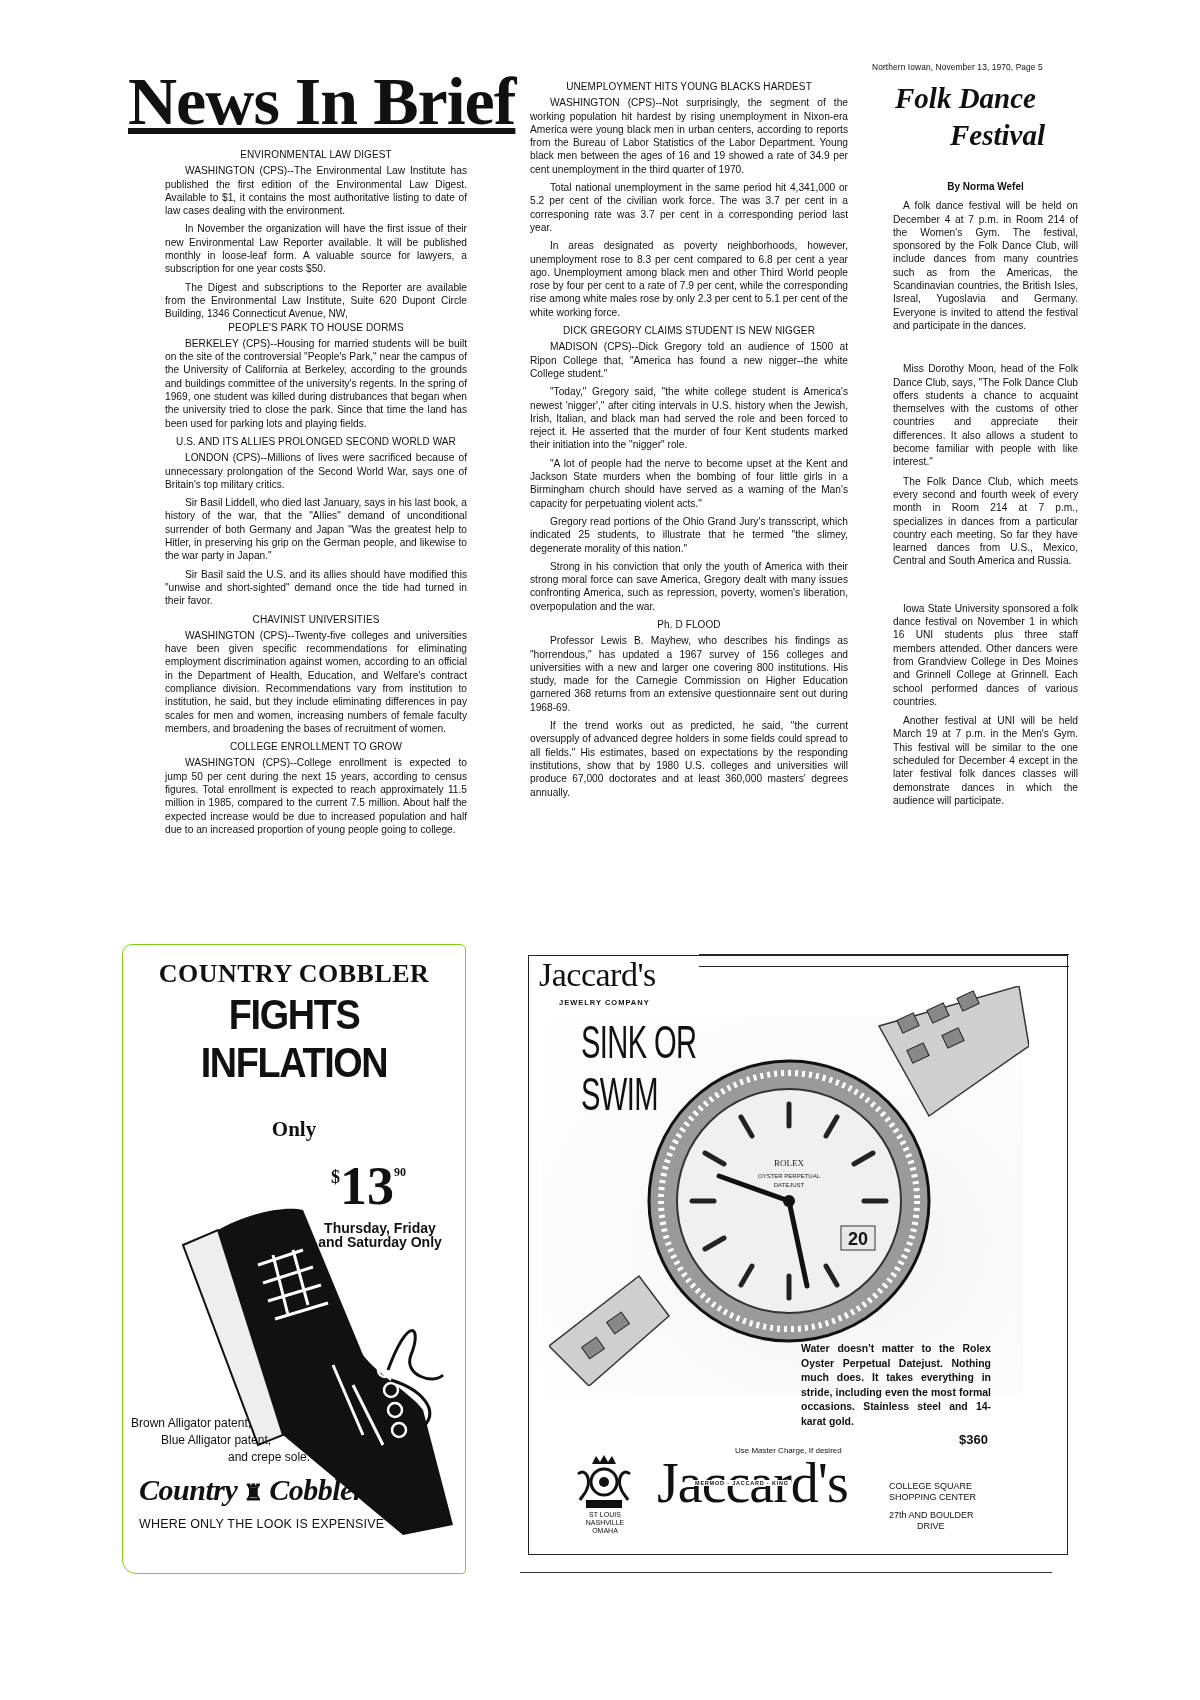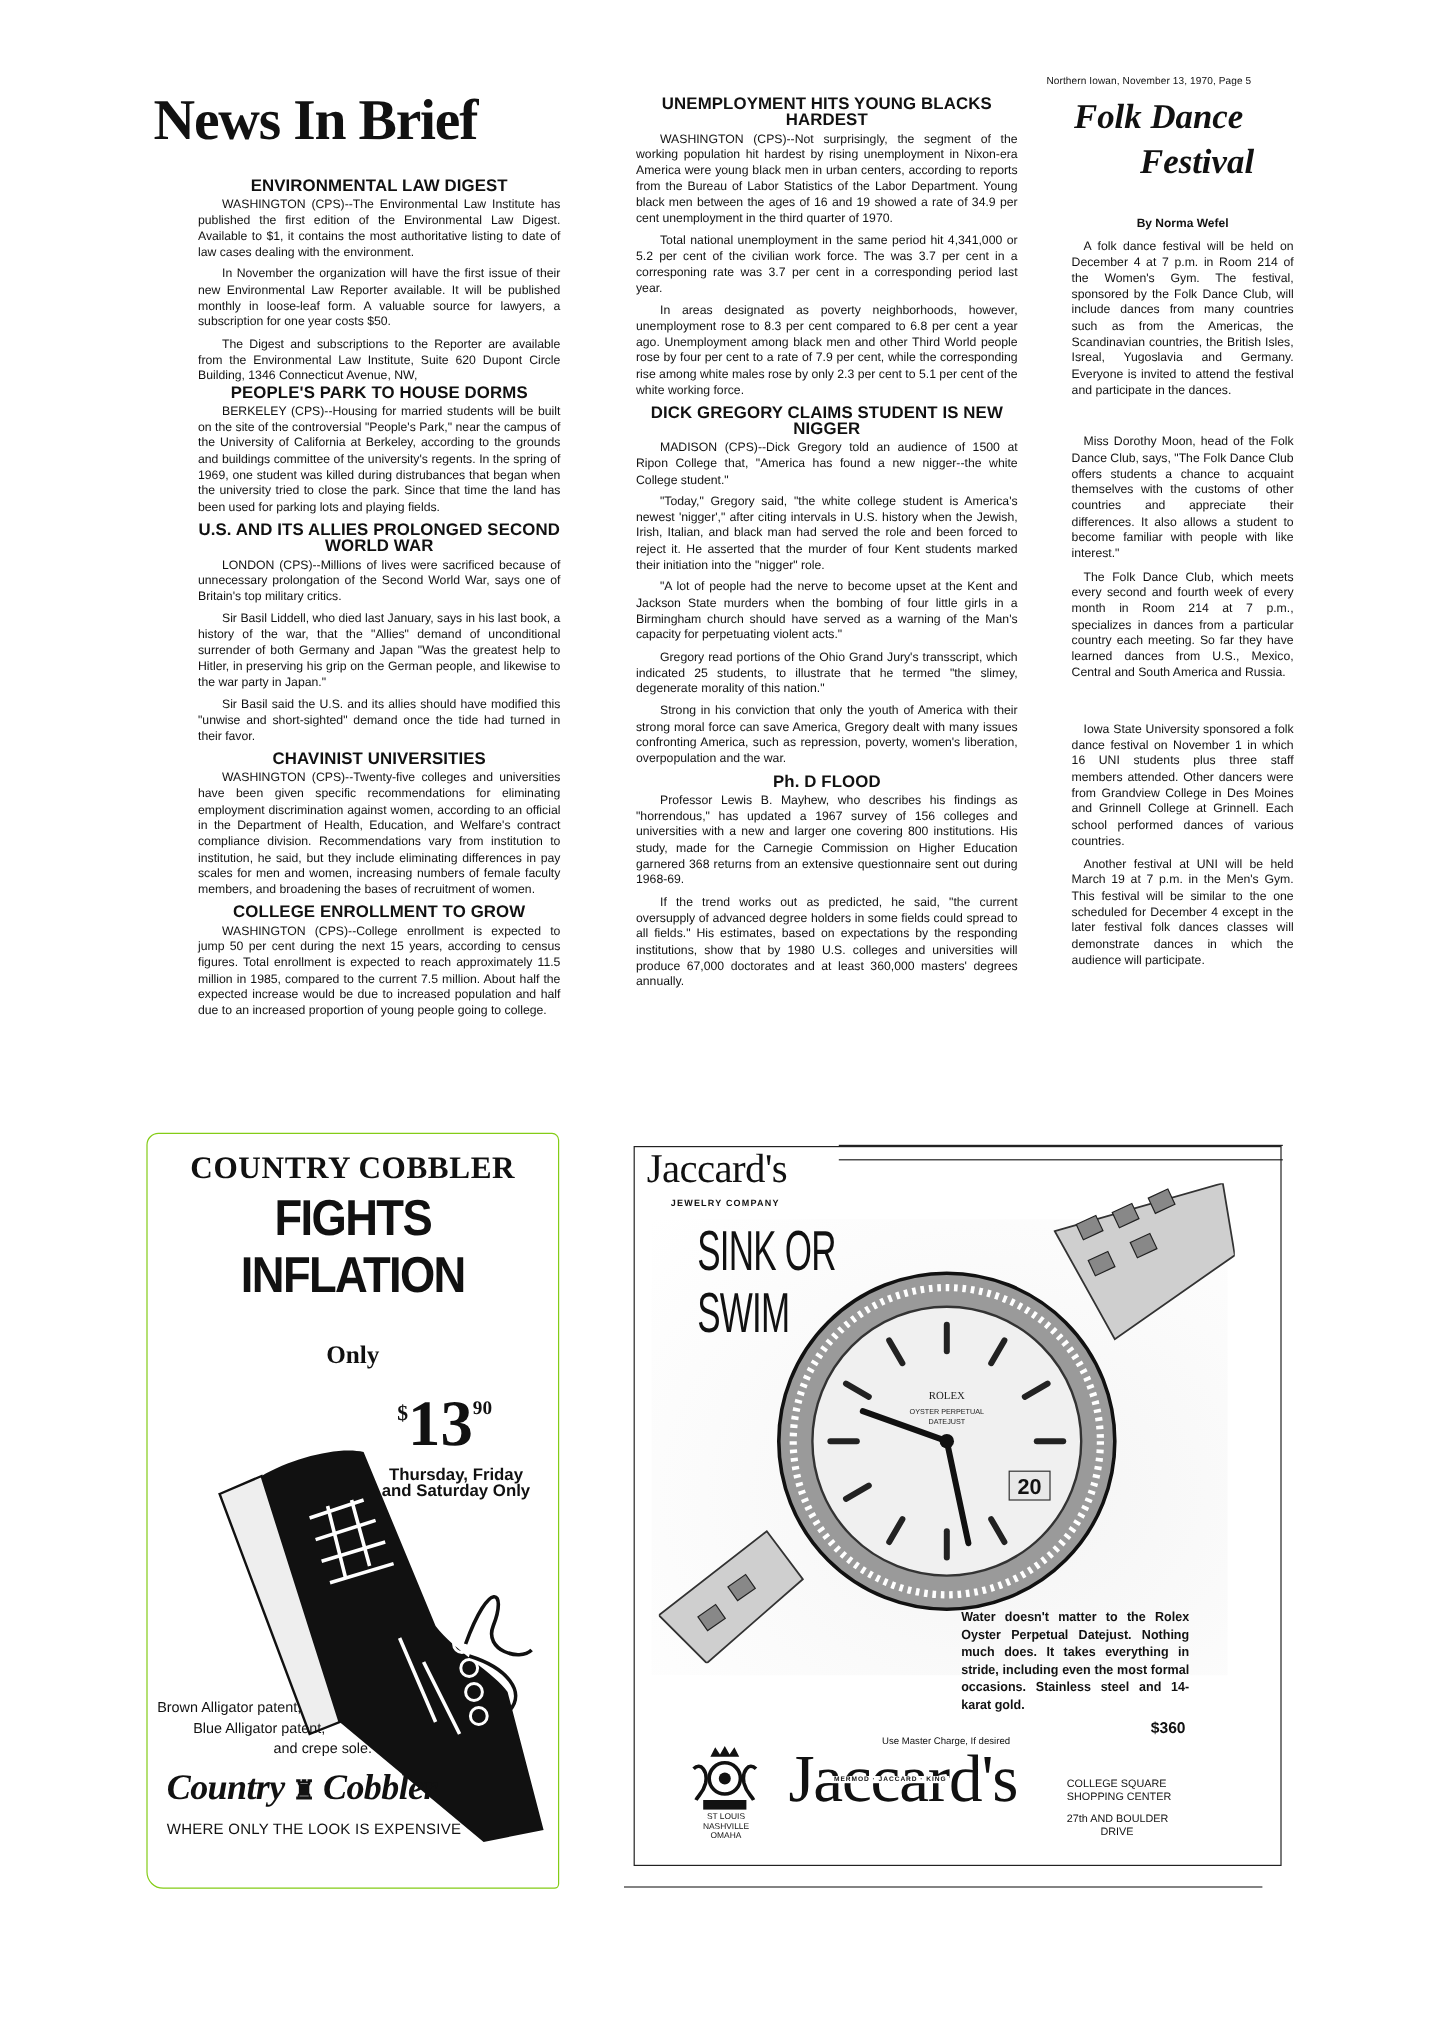--- a/index.html
+++ b/index.html
@@ -1,44 +1,44 @@
 <!DOCTYPE html>
 <html><head>
 <meta charset="utf-8">
 <style>
   * { box-sizing: border-box; margin: 0; padding: 0; }
   html, body { width: 1200px; height: 1700px; background: #fff; }
   body { position: relative; font-family: "Liberation Sans", sans-serif; color: #111; overflow: hidden; }
 
   .col { position: absolute; font-size: 10.2px; line-height: 13.3px; text-align: justify; }
   .col p { text-indent: 20px; margin-bottom: 5px; }
-  .col h3 { font-size: 14px; font-weight: bold; text-align: center; margin: 2px 0 3px; letter-spacing: 0.1px; }
+  .col h3 { font-size: 10px; font-weight: normal; text-align: center; margin: 2px 0 3px; letter-spacing: 0.1px; }
 
   #col-left { left: 165px; top: 146px; width: 302px; }
   #col-mid { left: 530px; top: 78px; width: 318px; }
   #col-right { left: 893px; top: 180px; width: 185px; }
   #col-right p { text-indent: 10px; margin-bottom: 6px; }
 
-  #masthead-title { position: absolute; left: 128px; top: 66px; font-family: "Liberation Serif", serif; font-weight: bold; font-size: 48px; letter-spacing: -1px; line-height: 70px; }
+  #masthead-title { position: absolute; left: 128px; top: 66px; font-family: "Liberation Serif", serif; font-weight: bold; font-size: 68px; letter-spacing: -1px; line-height: 70px; text-decoration: underline; }
   #folio { position: absolute; left: 872px; top: 62px; font-size: 8.4px; letter-spacing: 0.1px; }
   #folk-title { position: absolute; left: 895px; top: 80px; width: 190px; font-family: "Liberation Serif", serif; font-weight: bold; font-style: italic; font-size: 29px; line-height: 37px; }
   #folk-title .l1 { display: block; }
   #folk-title .l2 { display: block; padding-left: 55px; }
   #byline { text-align: center; font-weight: bold; font-size: 10px; margin-bottom: 4px; text-indent: 0 !important; }
 
   
   #ad-cobbler { position: absolute; left: 122px; top: 944px; width: 344px; height: 630px; border: 1px solid #84cc16; border-radius: 10px 6px 4px 14px; background: #fff; }
   #ad-cobbler .cc-1 { position: absolute; top: 14px; width: 100%; text-align: center; font-family: "Liberation Serif", serif; font-weight: bold; font-size: 26px; letter-spacing: 0.5px; }
   #ad-cobbler .cc-2 { position: absolute; top: 46px; left: 0; width: 100%; text-align: center; font-family: "Liberation Sans", sans-serif; font-weight: bold; font-size: 42px; letter-spacing: -1.5px; transform: scaleX(0.9); }
   #ad-cobbler .cc-3 { position: absolute; top: 116px; width: 100%; text-align: center; font-family: "Liberation Serif", serif; font-weight: bold; font-size: 21px; }
   #ad-cobbler .cc-4 { position: absolute; top: 172px; width: 100%; text-align: center; font-family: "Liberation Serif", serif; font-weight: bold; font-size: 21px; }
   #ad-cobbler .price { position: absolute; top: 214px; left: 208px; font-family: "Liberation Serif", serif; font-weight: bold; }
   #ad-cobbler .price .dollar { font-size: 18px; vertical-align: top; position: relative; top: 8px; }
   #ad-cobbler .price .whole { font-size: 54px; line-height: 54px; }
-  #ad-cobbler .price .cents { font-size: 16px; vertical-align: top; position: relative; top: 6px; }
+  #ad-cobbler .price .cents { font-size: 12px; vertical-align: top; position: relative; top: 6px; }
   #ad-cobbler .days { position: absolute; top: 276px; left: 192px; width: 130px; text-align: center; font-weight: bold; font-size: 14px; line-height: 14px; }
   #ad-cobbler .shoe { position: absolute; left: 40px; top: 260px; width: 300px; height: 330px; }
   #ad-cobbler .desc { position: absolute; left: 8px; top: 470px; font-size: 12px; line-height: 17px; }
   #ad-cobbler .desc span { display: block; }
   #ad-cobbler .desc .d2 { padding-left: 30px; }
   #ad-cobbler .desc .d3 { padding-left: 97px; }
   #ad-cobbler .logo { position: absolute; left: 16px; top: 528px; font-family: "Liberation Serif", serif; font-style: italic; font-weight: bold; font-size: 30px; letter-spacing: -0.5px; }
   #ad-cobbler .logo .fig { display: inline-block; width: 32px; font-style: normal; font-size: 22px; text-align: center; }
   #ad-cobbler .tagline { position: absolute; left: 16px; top: 572px; font-size: 12.5px; letter-spacing: 0.2px; }
 

